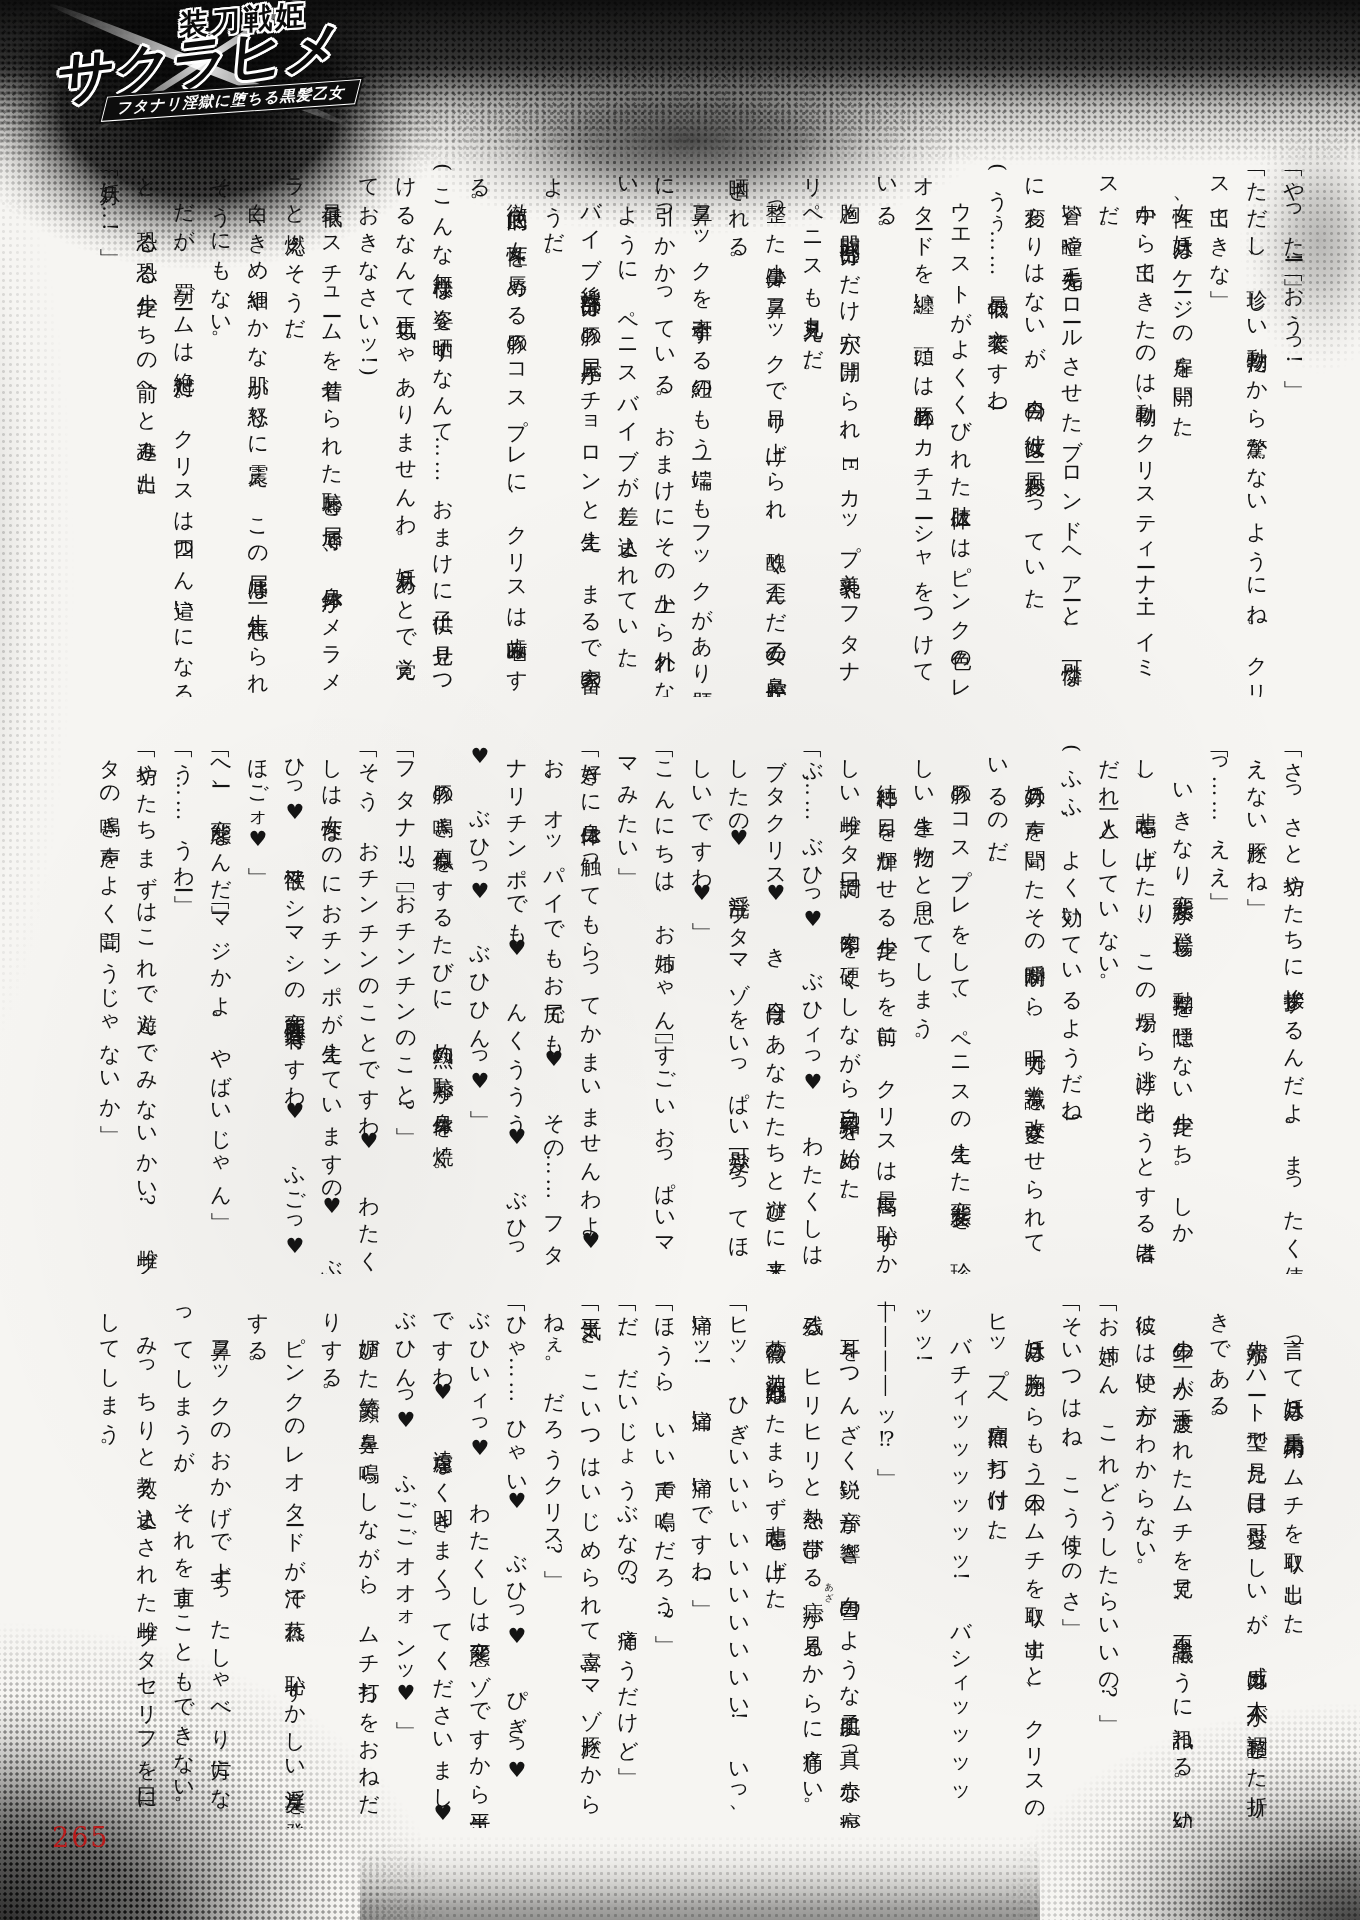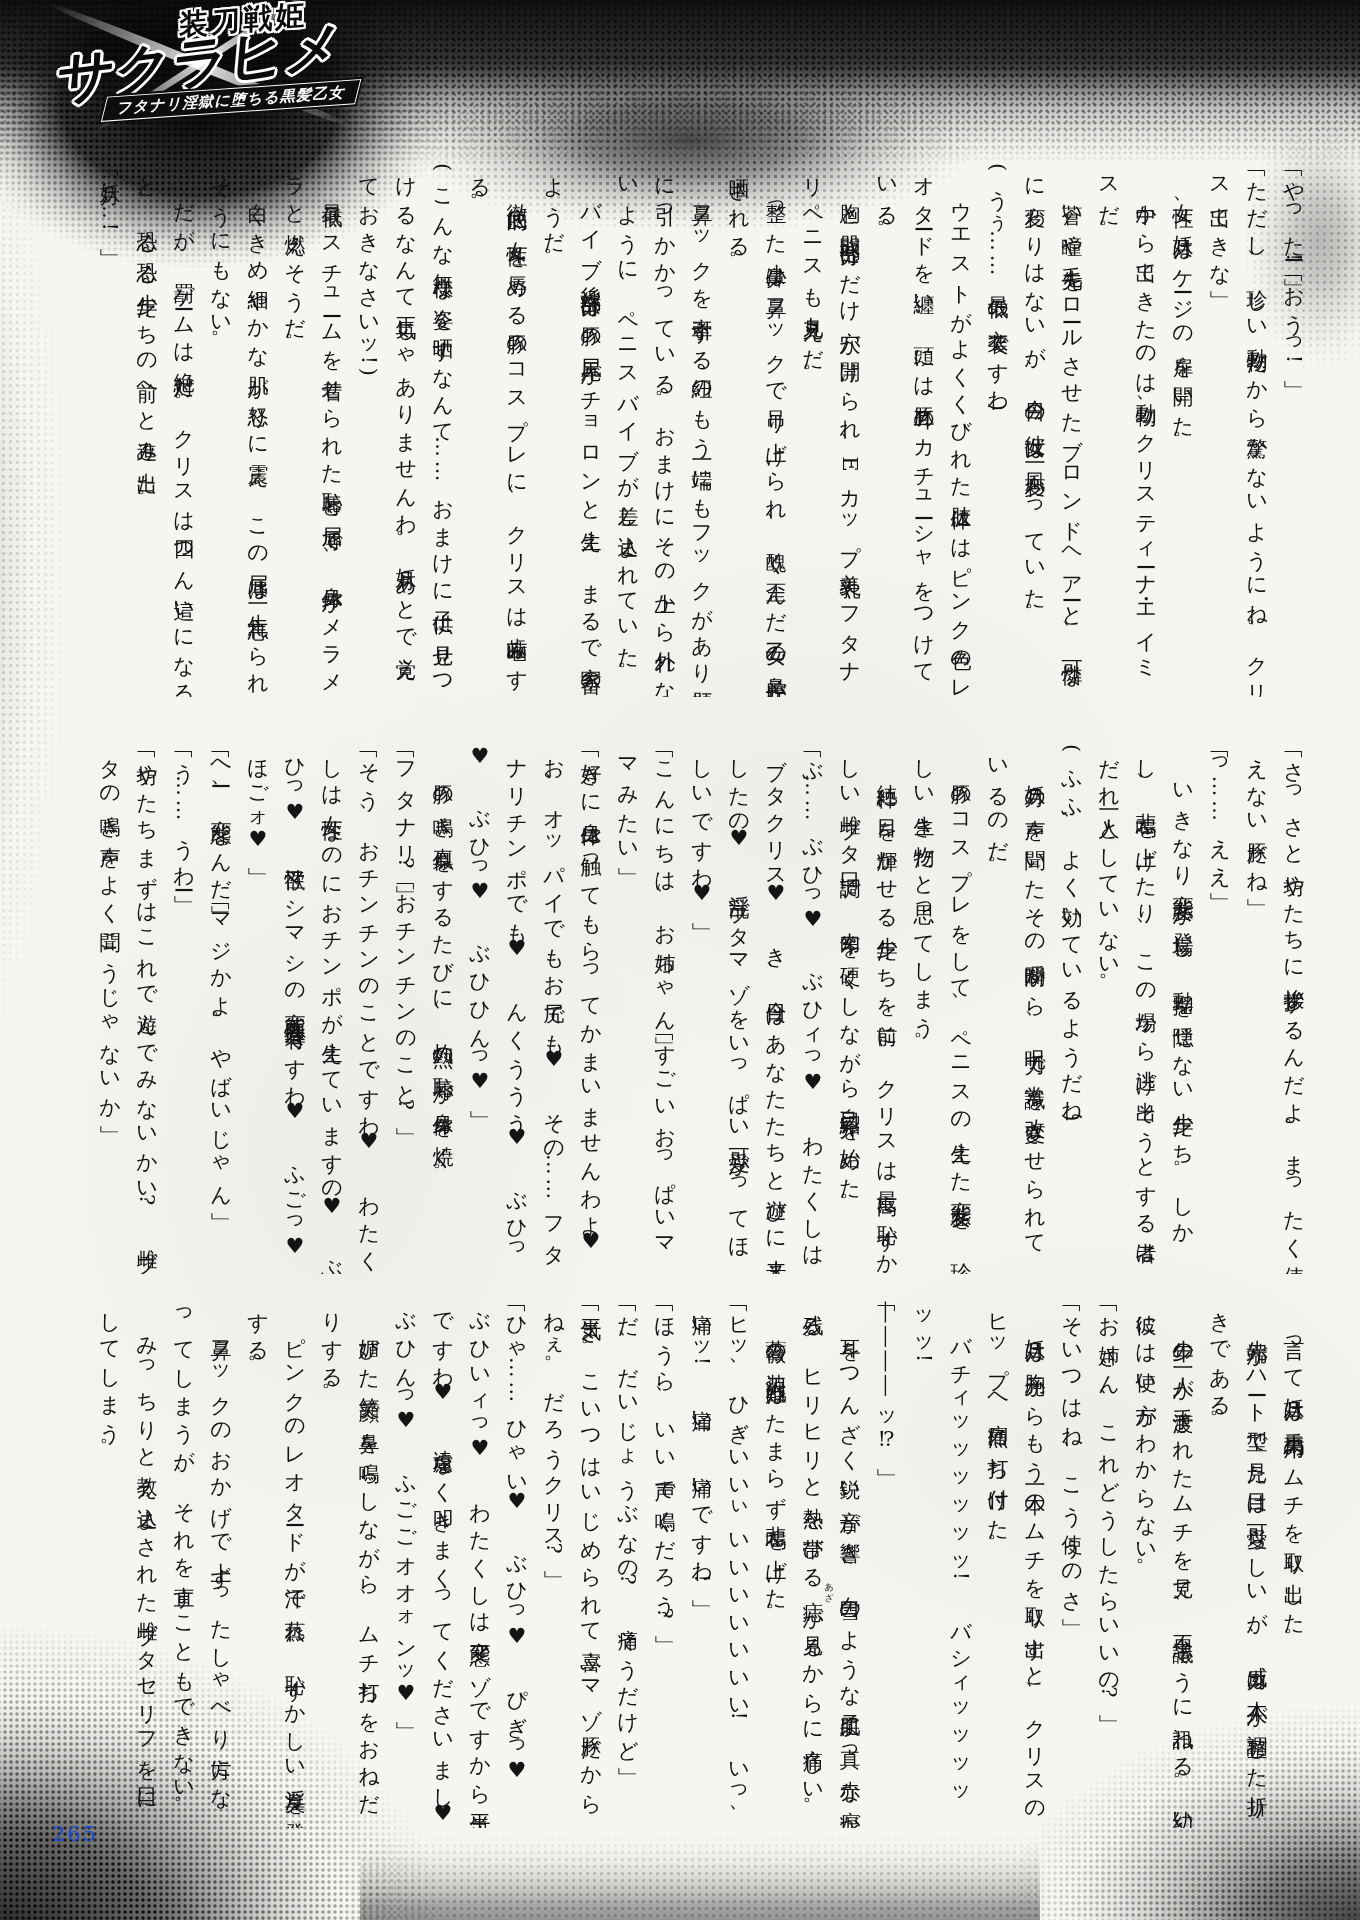--- a/index.html
+++ b/index.html
@@ -124,21 +124,21 @@
     color:#141414;overflow:hidden;
   }
   #band-top{top:163px;height:534px;}
   #band-middle{top:744px;height:530px;}
   #band-bottom{top:1298px;height:530px;}
   .band p{margin:0;padding:0;}
   ruby rt{font-size:9px;letter-spacing:0;}
 
   #page-number{
     position:absolute;left:52px;top:1822px;z-index:3;
-    font-size:21px;color:#1d4ed8;letter-spacing:2px;
+    font-size:27px;color:#b91c1c;letter-spacing:2px;
     font-family:"DejaVu Serif","Liberation Serif",serif;
   }
 </style>
 </head>
 <body>
 
 <div id="page-texture"></div>
 
 <div class="ht" id="smoke-top"></div>
 <div class="ht" id="smoke-top-left"></div>

